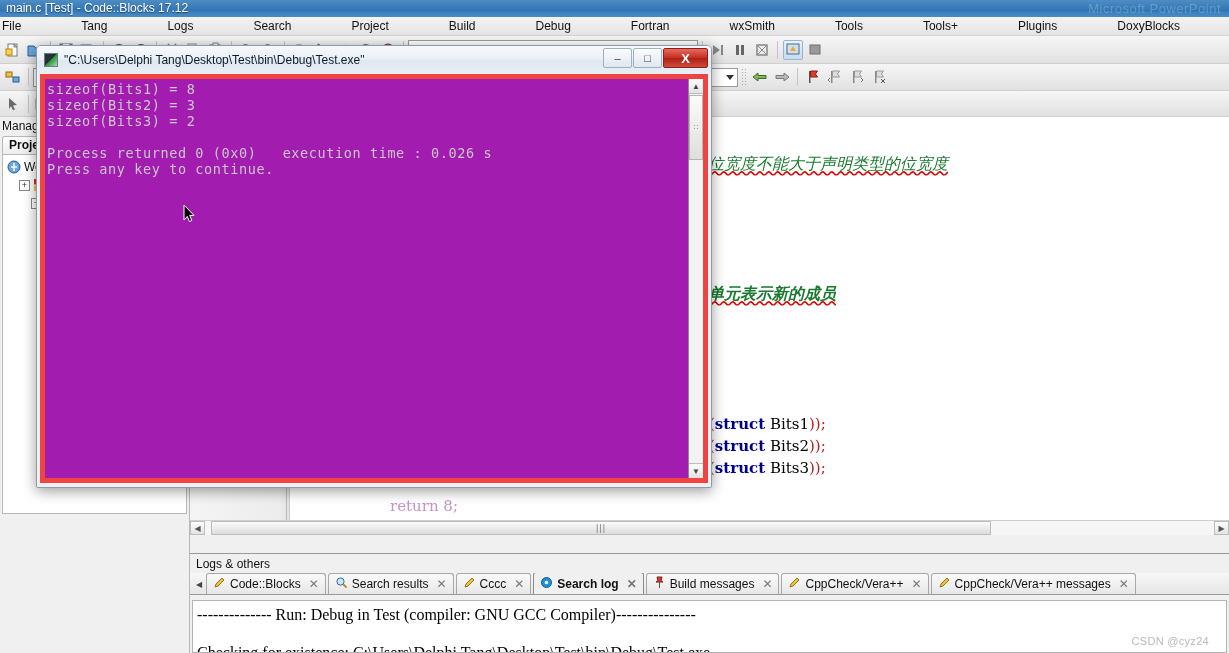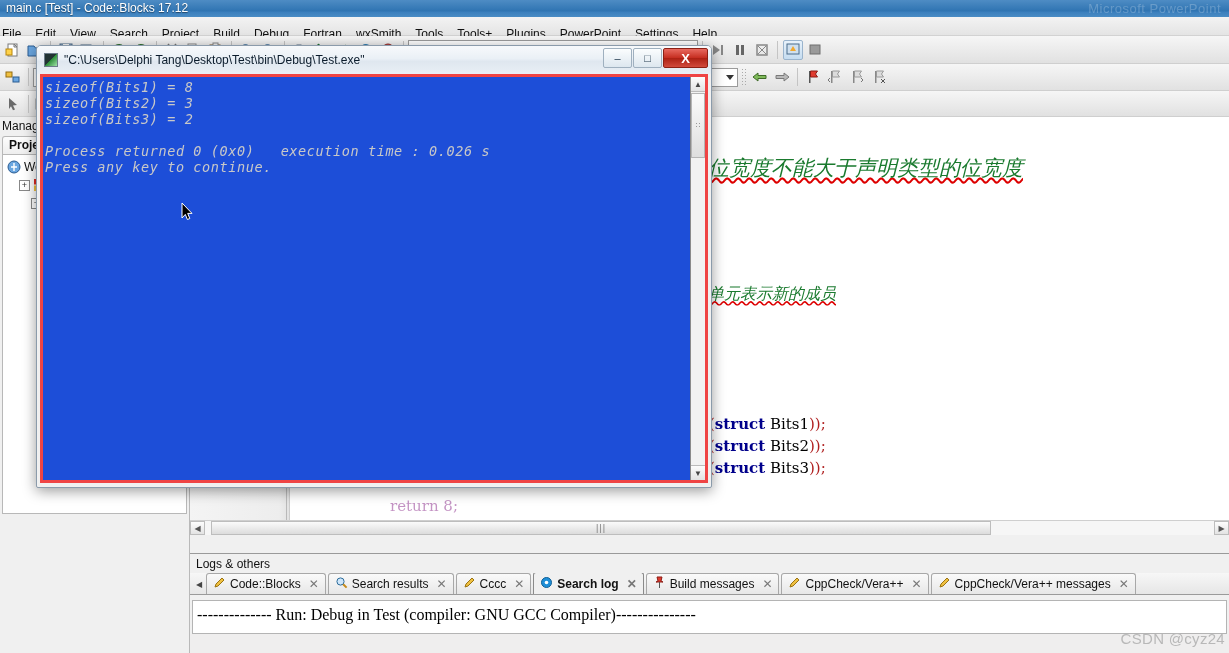--- a/index.html
+++ b/index.html
@@ -33,21 +33,21 @@
     position: absolute; right: 8px; top: 1px;
     font-size: 13px; color: rgba(255,255,255,.22);
     white-space: nowrap; letter-spacing: .5px;
   }
 
   .menubar {
     position: absolute; left: 0; top: 17px; width: 1229px; height: 19px;
     background: linear-gradient(to bottom,#f3f3f3,#e4e4e4);
     border-bottom: 1px solid #d2d2d2;
   }
-  .menubar ul { list-style: none; margin: 0; padding: 8px 0 0 0; display: flex; }
+  .menubar ul { list-style: none; margin: 0; padding: 0 0 0 0; display: flex; gap: 46px; }
   .menubar li {
     font-size: 12px; color: #111; padding: 2px 7px 2px 7px;
     white-space: nowrap; cursor: default;
   }
   .menubar li:first-child { padding-left: 2px; }
 
   .toolbar-row {
     position: absolute; left: 0; width: 1229px;
     background: linear-gradient(to bottom,#f6f6f6,#e1e1e1);
     border-bottom: 1px solid #cfcfcf;
@@ -164,21 +164,21 @@
   .sb-thumb {
     position: absolute; left: 6px; top: 0; width: 780px; height: 14px;
     background: linear-gradient(to bottom,#fbfbfb,#dcdcdc);
     border: 1px solid #bdbdbd;
     display: flex; align-items: center; justify-content: center;
     font-size: 9px; color: #7a7a7a; letter-spacing: 1px;
   }
 
   
   .logs {
-    position: absolute; left: 190px; top: 553px; width: 1039px; height: 81px;
+    position: absolute; left: 190px; top: 553px; width: 1039px; height: 100px;
     background: #f0f0f0; border-top: 1px solid #9a9a9a;
   }
   .logs-caption {
     font-size: 12px; color: #111; padding: 3px 0 2px 6px; white-space: nowrap;
   }
   .logs-tabstrip {
     display: flex; align-items: flex-end; height: 22px;
     border-bottom: 1px solid #9a9a9a; padding-left: 2px;
     background: linear-gradient(to bottom,#f7f7f7,#e6e6e6);
     overflow: hidden;
@@ -242,23 +242,22 @@
     display: flex; align-items: center; justify-content: center;
     font-size: 11px; color: #1b3448;
   }
   .wbtn.close {
     width: 45px;
     background: linear-gradient(to bottom,#e86a60 0%,#c62f22 48%,#ad2114 52%,#d14a3c 100%);
     border-color: #8d2014; color: #fff; font-weight: bold; font-size: 13px;
   }
   .console-body {
     position: absolute; left: 3px; right: 3px; top: 28px; bottom: 4px;
-    background: #1d4ed8; border: 3px solid #ef4444;
+    background: #a21caf; border: 5px solid #ef4444;
     overflow: hidden;
-    font-style: italic;
   }
   .console-text {
     position: absolute; left: 2px; top: 2px;
     font-family: "DejaVu Sans Mono", monospace;
     font-size: 13.5px; line-height: 16px; color: #c8c8c8;
     white-space: pre; letter-spacing: .6px;
   }
   .console-vscroll {
     position: absolute; right: 0; top: 0; width: 15px; bottom: 0;
     background: #f2f2f2; border-left: 1px solid #8a8a8a;
@@ -275,49 +274,49 @@
     background: linear-gradient(to bottom,#fbfbfb,#dedede);
     border: 1px solid #b5b5b5;
     display: flex; align-items: center; justify-content: center;
   }
   .cv-grip { width: 7px; height: 7px; background-image: radial-gradient(#9a9a9a 45%, transparent 46%); background-size: 3px 3px; }
   .mouse-cursor {
     position: absolute; left: 138px; top: 125px; width: 12px; height: 19px;
   }
 
   .watermark {
-    position: absolute; right: 4px; bottom: 6px;
-    font-size: 15px; color: #b8b8b8; letter-spacing: .3px; padding-left: 28px;
+    position: absolute; right: 20px; bottom: 6px;
+    font-size: 11px; color: #b8b8b8; letter-spacing: .3px; padding-left: 28px;
   }
 </style>
 </head>
 <body>
 
 <div id="app">
 
   <div class="ide-titlebar">
     <span class="ide-title-text">main.c [Test] - Code::Blocks 17.12</span>
     <span class="ghost-title">Microsoft PowerPoint</span>
   </div>
 
   <div class="menubar">
     <ul id="menu-list">
         <li>File</li>
-        <li>Edit</li>
-        <li>View</li>
+        <li>Tang</li>
+        <li>Logs</li>
         <li>Search</li>
         <li>Project</li>
         <li>Build</li>
         <li>Debug</li>
         <li>Fortran</li>
         <li>wxSmith</li>
         <li>Tools</li>
         <li>Tools+</li>
         <li>Plugins</li>
-        <li>PowerPoint</li>
+        <li>DoxyBlocks</li>
         <li>Settings</li>
         <li>Help</li>
       </ul>
   </div>
 
   <div class="toolbar-row r1">
     <div class="tb-group" style="padding-left:2px;">
       <span class="tbtn">
         <svg width="16" height="16" viewBox="0 0 16 16">
             <rect x="3" y="2" width="9" height="12" fill="#fff" stroke="#7a7a7a"></rect>
@@ -648,22 +647,22 @@
     <div class="gutter">
       <div class="gutter-num" style="top:-7px;">31</div>
       <div class="gutter-num" style="top:15px;">32</div>
       <div class="gutter-num" style="top:37px;">33</div>
       <div class="changebar" style="top:-14px;height:58px;"></div>
       <div class="fold-col"></div>
     </div>
 
     <div class="code">
       
-      <div class="code-line cmt squig" style="left:518px; top:37px; font-size:21px;">位宽度不能大于声明类型的位宽度</div>
-      <div class="code-line cmt squig" style="left:518px; top:167px; font-size:16px;">单元表示新的成员</div>
+      <div class="code-line cmt squig" style="left:518px; top:37px; font-size:16px;">位宽度不能大于声明类型的位宽度</div>
+      <div class="code-line cmt squig" style="left:518px; top:167px; font-size:16px;font-weight:bold;">单元表示新的成员</div>
 
       
       <div class="code-line" style="left:519px; top:298px;"><span class="punct-red">(</span><span class="kw">struct</span> <span>Bits1</span><span class="punct-red">));</span></div>
       <div class="code-line" style="left:519px; top:320px;"><span class="punct-red">(</span><span class="kw">struct</span> <span>Bits2</span><span class="punct-red">));</span></div>
       <div class="code-line" style="left:519px; top:342px;"><span class="punct-red">(</span><span class="kw">struct</span> <span>Bits3</span><span class="punct-red">));</span></div>
 
       
       <div class="code-line" style="left:150px; top:341px; color:#777; opacity:.55;"><span class="id-blue">printf</span>(<span class="str squig">"sizeof(Bits3) = %d\n"</span>, <span class="id-blue">sizeof</span></div>
       <div class="code-line" style="left:200px; top:380px; color:#8a2a8a; opacity:.5;">return 8;</div>
     </div>

